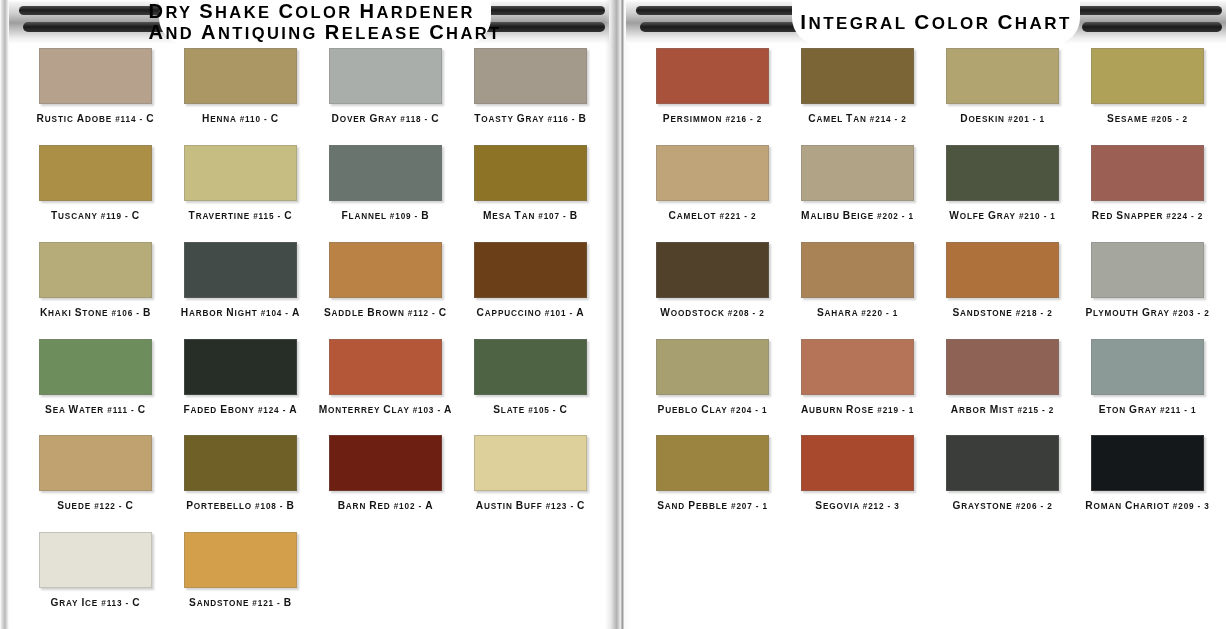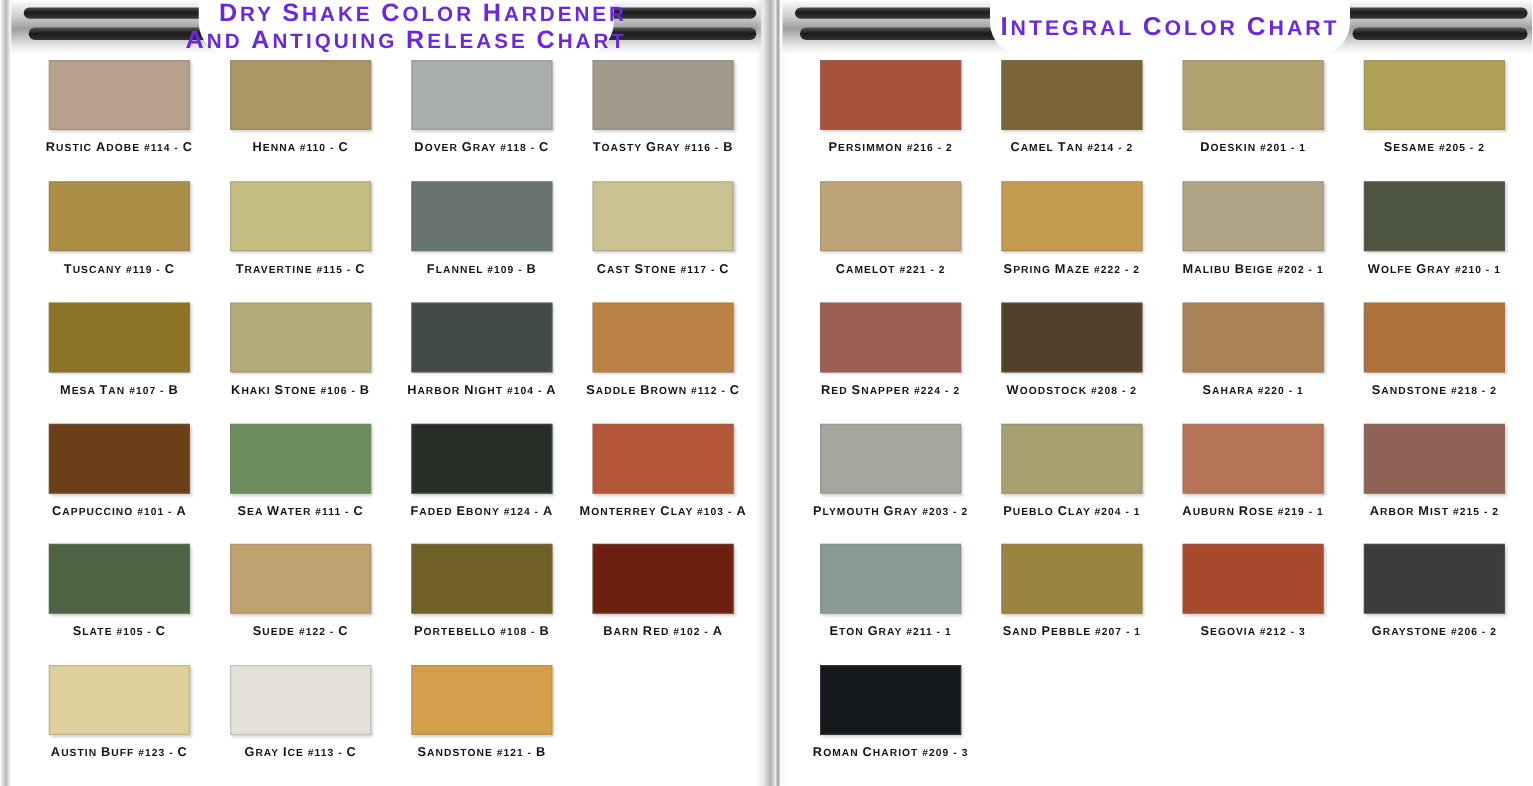--- a/index.html
+++ b/index.html
@@ -67,28 +67,28 @@
   .banner-plate {
     position: absolute; top: 0; height: 44px;
     background: #ffffff;
     border-bottom-left-radius: 26px;
     border-bottom-right-radius: 26px;
     display: flex; flex-direction: column;
     align-items: center; justify-content: center;
     z-index: 3;
   }
   .banner-title {
-    color: #6d28d9;
+    color: #000000;
     font-weight: bold;
     font-variant: small-caps;
     text-transform: uppercase;
     letter-spacing: 2.4px;
     white-space: nowrap;
     line-height: 1.04;
-    text-align: right;
+    text-align: left;
   }
   .banner-title .ln1 { font-size: 16.5px; display: block; }
   .banner-title .ln2 { font-size: 16.5px; display: block; }
   .banner-title.single .ln1 { font-size: 17px; }
 
   
   .sc { font-size: 1.22em; }
 
   
   .grid {
@@ -163,24 +163,20 @@
         </div>
         <div class="cell">
           <div class="swatch" style="background: rgb(198, 189, 130);"></div>
           <div class="swatch-label"><span class="sc">T</span>RAVERTINE #115 - <span class="sc">C</span></div>
         </div>
         <div class="cell">
           <div class="swatch" style="background: rgb(105, 116, 111);"></div>
           <div class="swatch-label"><span class="sc">F</span>LANNEL #109 - <span class="sc">B</span></div>
         </div>
         <div class="cell">
-          <div class="swatch" style="background: rgb(203, 193, 145);"></div>
-          <div class="swatch-label"><span class="sc">C</span>AST <span class="sc">S</span>TONE #117 - <span class="sc">C</span></div>
-        </div>
-        <div class="cell">
           <div class="swatch" style="background: rgb(141, 115, 38);"></div>
           <div class="swatch-label"><span class="sc">M</span>ESA <span class="sc">T</span>AN #107 - <span class="sc">B</span></div>
         </div>
         <div class="cell">
           <div class="swatch" style="background: rgb(181, 172, 121);"></div>
           <div class="swatch-label"><span class="sc">K</span>HAKI <span class="sc">S</span>TONE #106 - <span class="sc">B</span></div>
         </div>
         <div class="cell">
           <div class="swatch" style="background: rgb(67, 75, 72);"></div>
           <div class="swatch-label"><span class="sc">H</span>ARBOR <span class="sc">N</span>IGHT #104 - <span class="sc">A</span></div>
@@ -265,24 +261,20 @@
         </div>
         <div class="cell">
           <div class="swatch" style="background: rgb(176, 161, 88);"></div>
           <div class="swatch-label"><span class="sc">S</span>ESAME #205 - 2</div>
         </div>
         <div class="cell">
           <div class="swatch" style="background: rgb(191, 163, 121);"></div>
           <div class="swatch-label"><span class="sc">C</span>AMELOT #221 - 2</div>
         </div>
         <div class="cell">
-          <div class="swatch" style="background: rgb(196, 154, 78);"></div>
-          <div class="swatch-label"><span class="sc">S</span>PRING <span class="sc">M</span>AZE #222 - 2</div>
-        </div>
-        <div class="cell">
           <div class="swatch" style="background: rgb(176, 163, 134);"></div>
           <div class="swatch-label"><span class="sc">M</span>ALIBU <span class="sc">B</span>EIGE #202 - 1</div>
         </div>
         <div class="cell">
           <div class="swatch" style="background: rgb(77, 84, 64);"></div>
           <div class="swatch-label"><span class="sc">W</span>OLFE <span class="sc">G</span>RAY #210 - 1</div>
         </div>
         <div class="cell">
           <div class="swatch" style="background: rgb(156, 95, 84);"></div>
           <div class="swatch-label"><span class="sc">R</span>ED <span class="sc">S</span>NAPPER #224 - 2</div>

